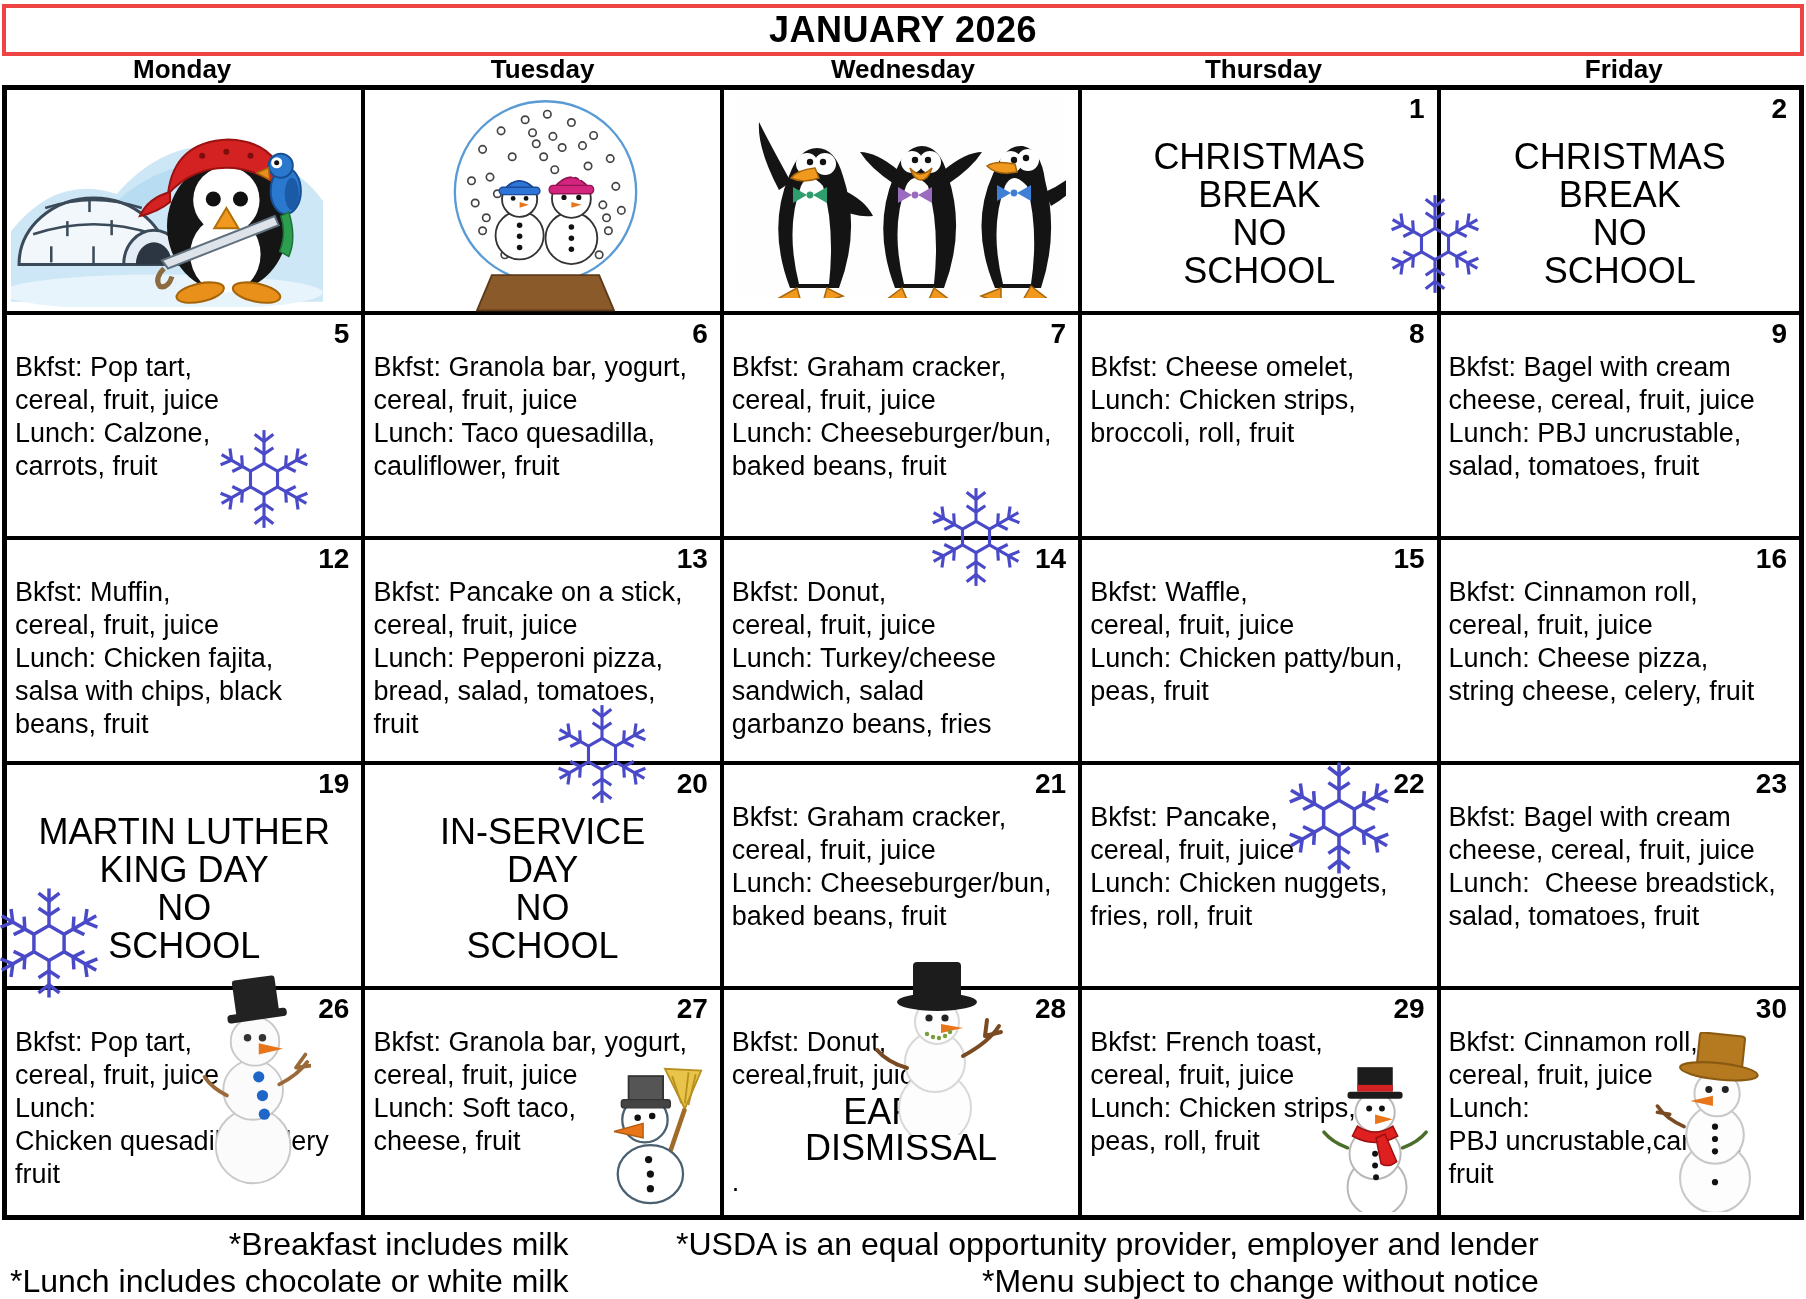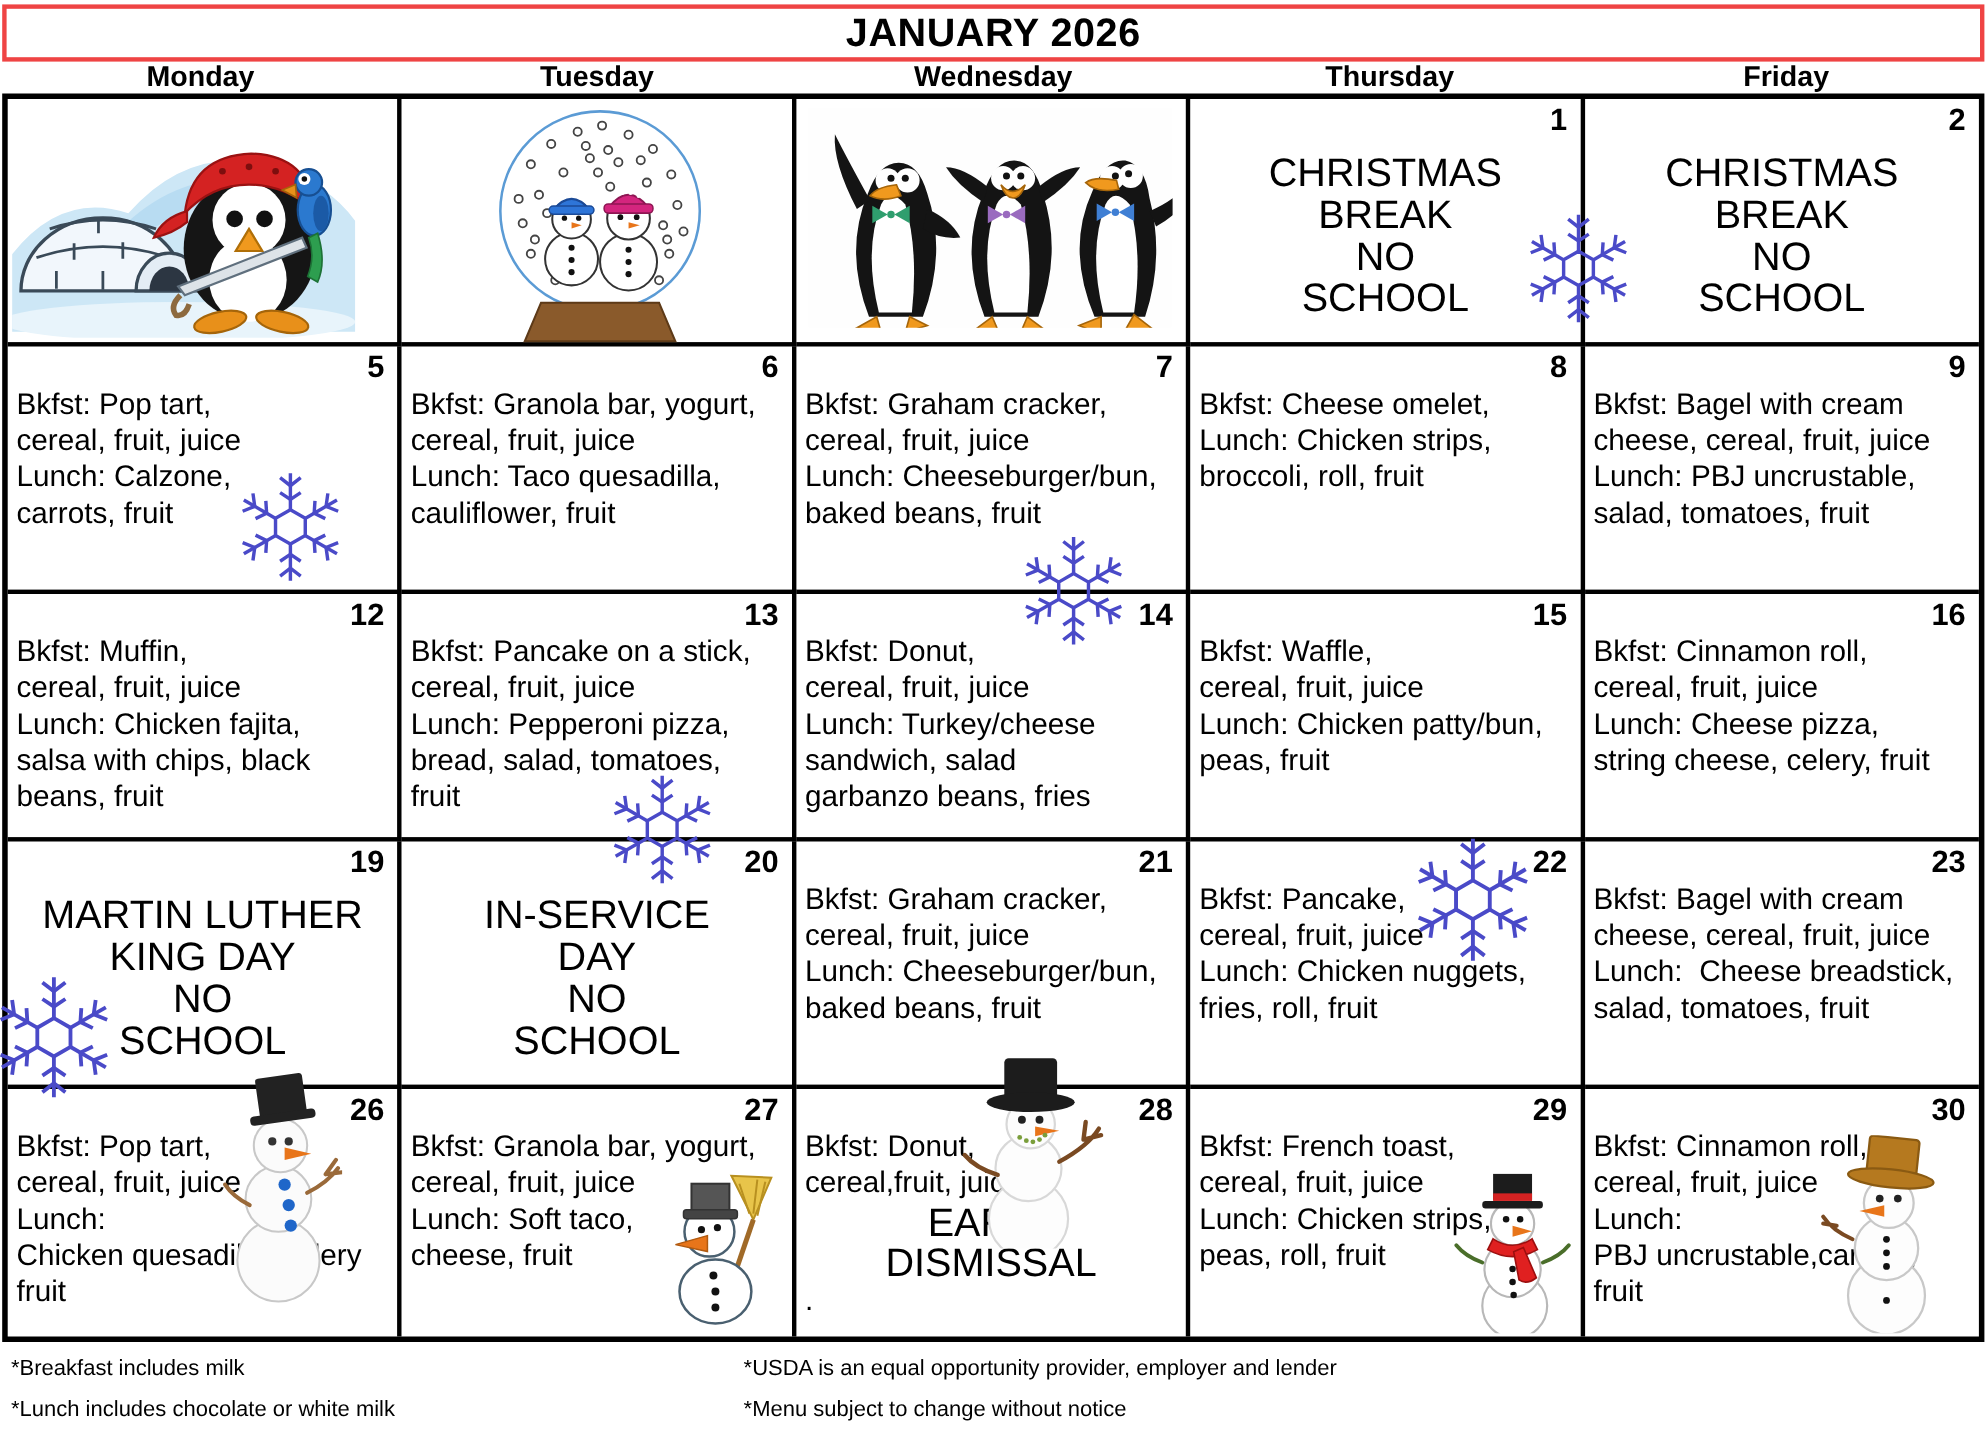--- a/index.html
+++ b/index.html
@@ -21,21 +21,21 @@
   .menu{padding:0 4px 0 8px;position:relative;z-index:2;}
   .menu-line{font-size:27px;line-height:33px;white-space:pre-wrap;}
   .special{margin-top:12px;position:relative;z-index:2;}
   .special-line{font-size:36px;line-height:38px;font-weight:normal;text-align:center;}
   .special-compact .special{margin-top:2px;}
   .special-compact .special-line{line-height:36px;}
   .deco{position:absolute;z-index:3;}
   .clipart{position:absolute;z-index:1;}
   .footnotes-left{position:absolute;left:10px;top:1226px;}
   .footnotes-right{position:absolute;left:676px;top:1226px;}
-  .footnote-line{font-size:20px;line-height:37px;white-space:pre-wrap;}
+  .footnote-line{font-size:32px;line-height:37px;white-space:pre-wrap;text-align:right;}
 </style>
 </head>
 <body>
 
 <svg width="0" height="0" style="position:absolute" aria-hidden="true">
   <defs>
     <g id="sf-arm" stroke="#4a4ac8" stroke-width="3" fill="none">
       <line x1="0" y1="-14" x2="0" y2="-47"></line>
       <path d="M-9,-30 L0,-24 L9,-30"></path>
       <path d="M-9,-43 L0,-36 L9,-43"></path>

